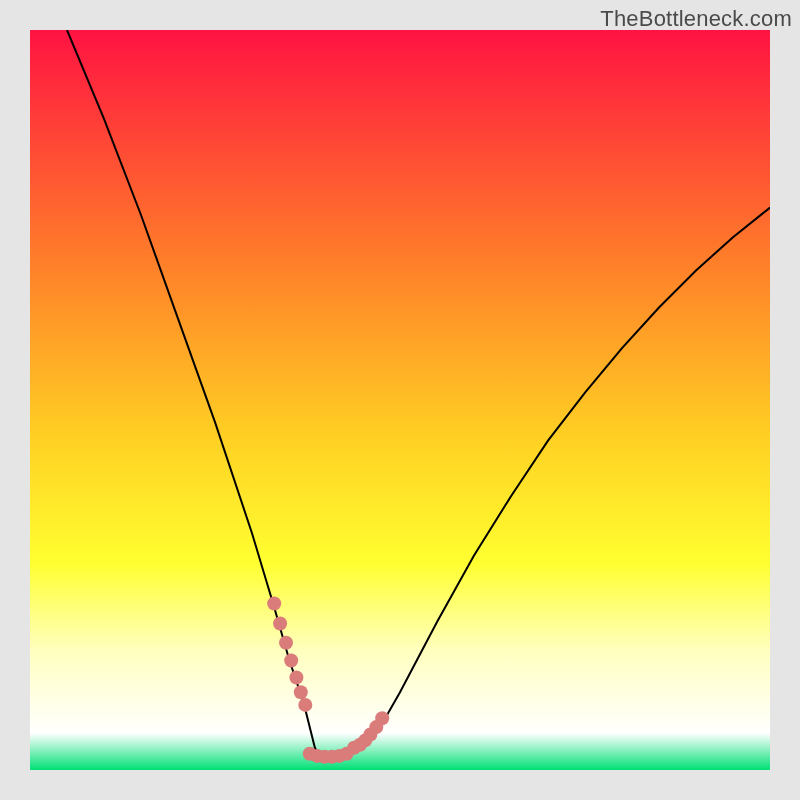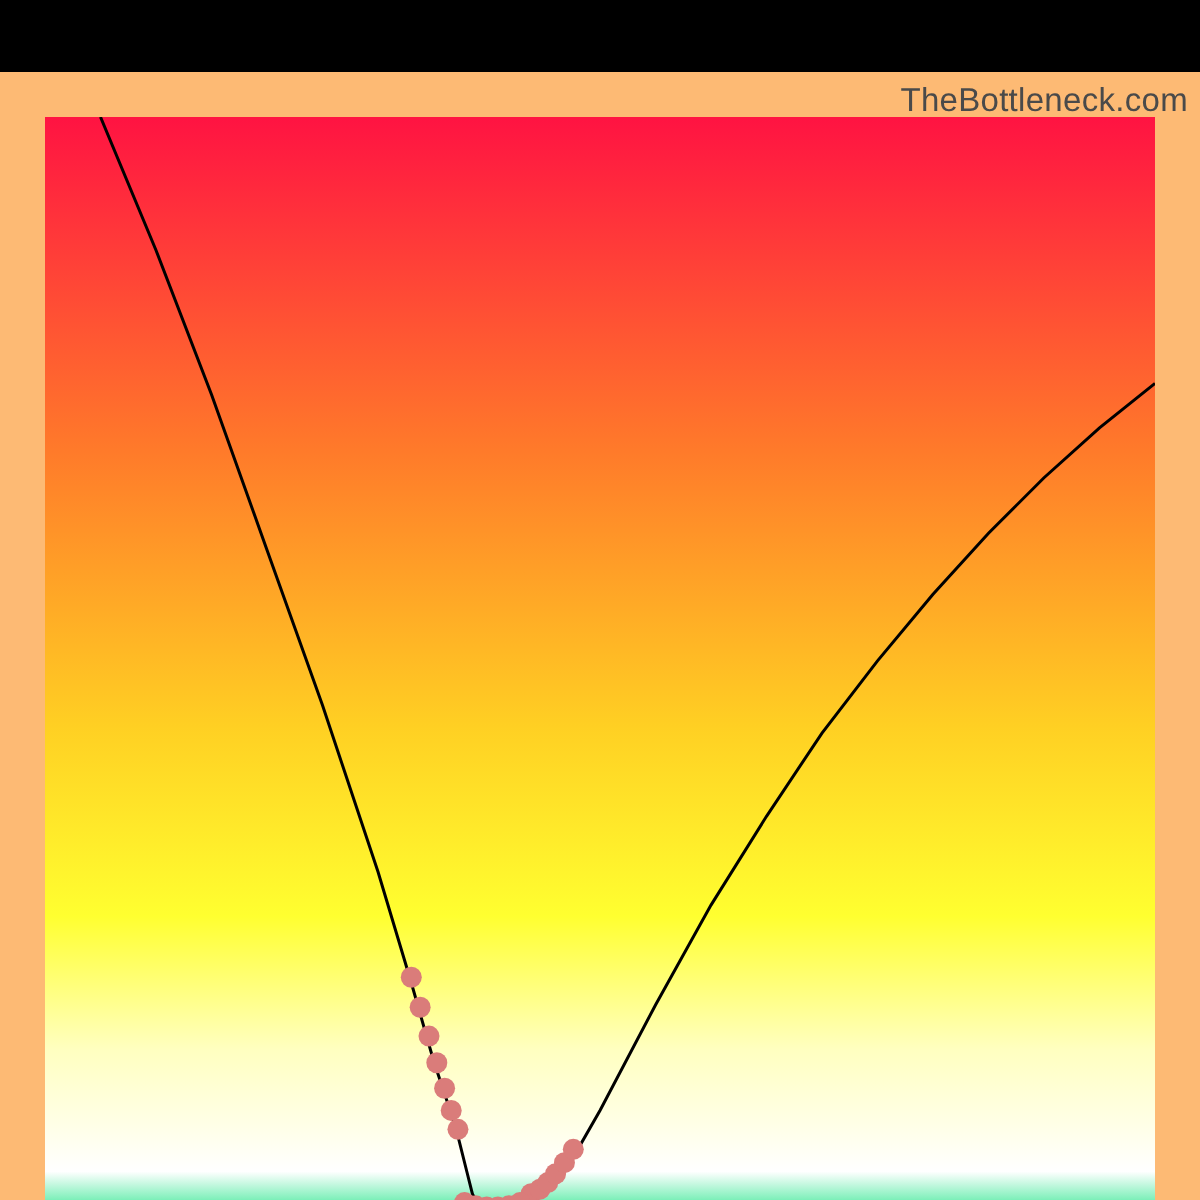--- a/index.html
+++ b/index.html
@@ -7,22 +7,21 @@
     padding: 0;
     width: 800px;
     height: 800px;
     background: #000;
     overflow: hidden;
     font-family: Arial, Helvetica, sans-serif;
   }
   .frame {
     position: absolute;
     inset: 0;
-    background: #fdba74;
-    margin-top: 48px;
+    background: #e5e5e5;
   }
   .plot {
     position: absolute;
     left: 30px;
     top: 30px;
     width: 740px;
     height: 740px;
     overflow: hidden;
     background: transparent;
   }

